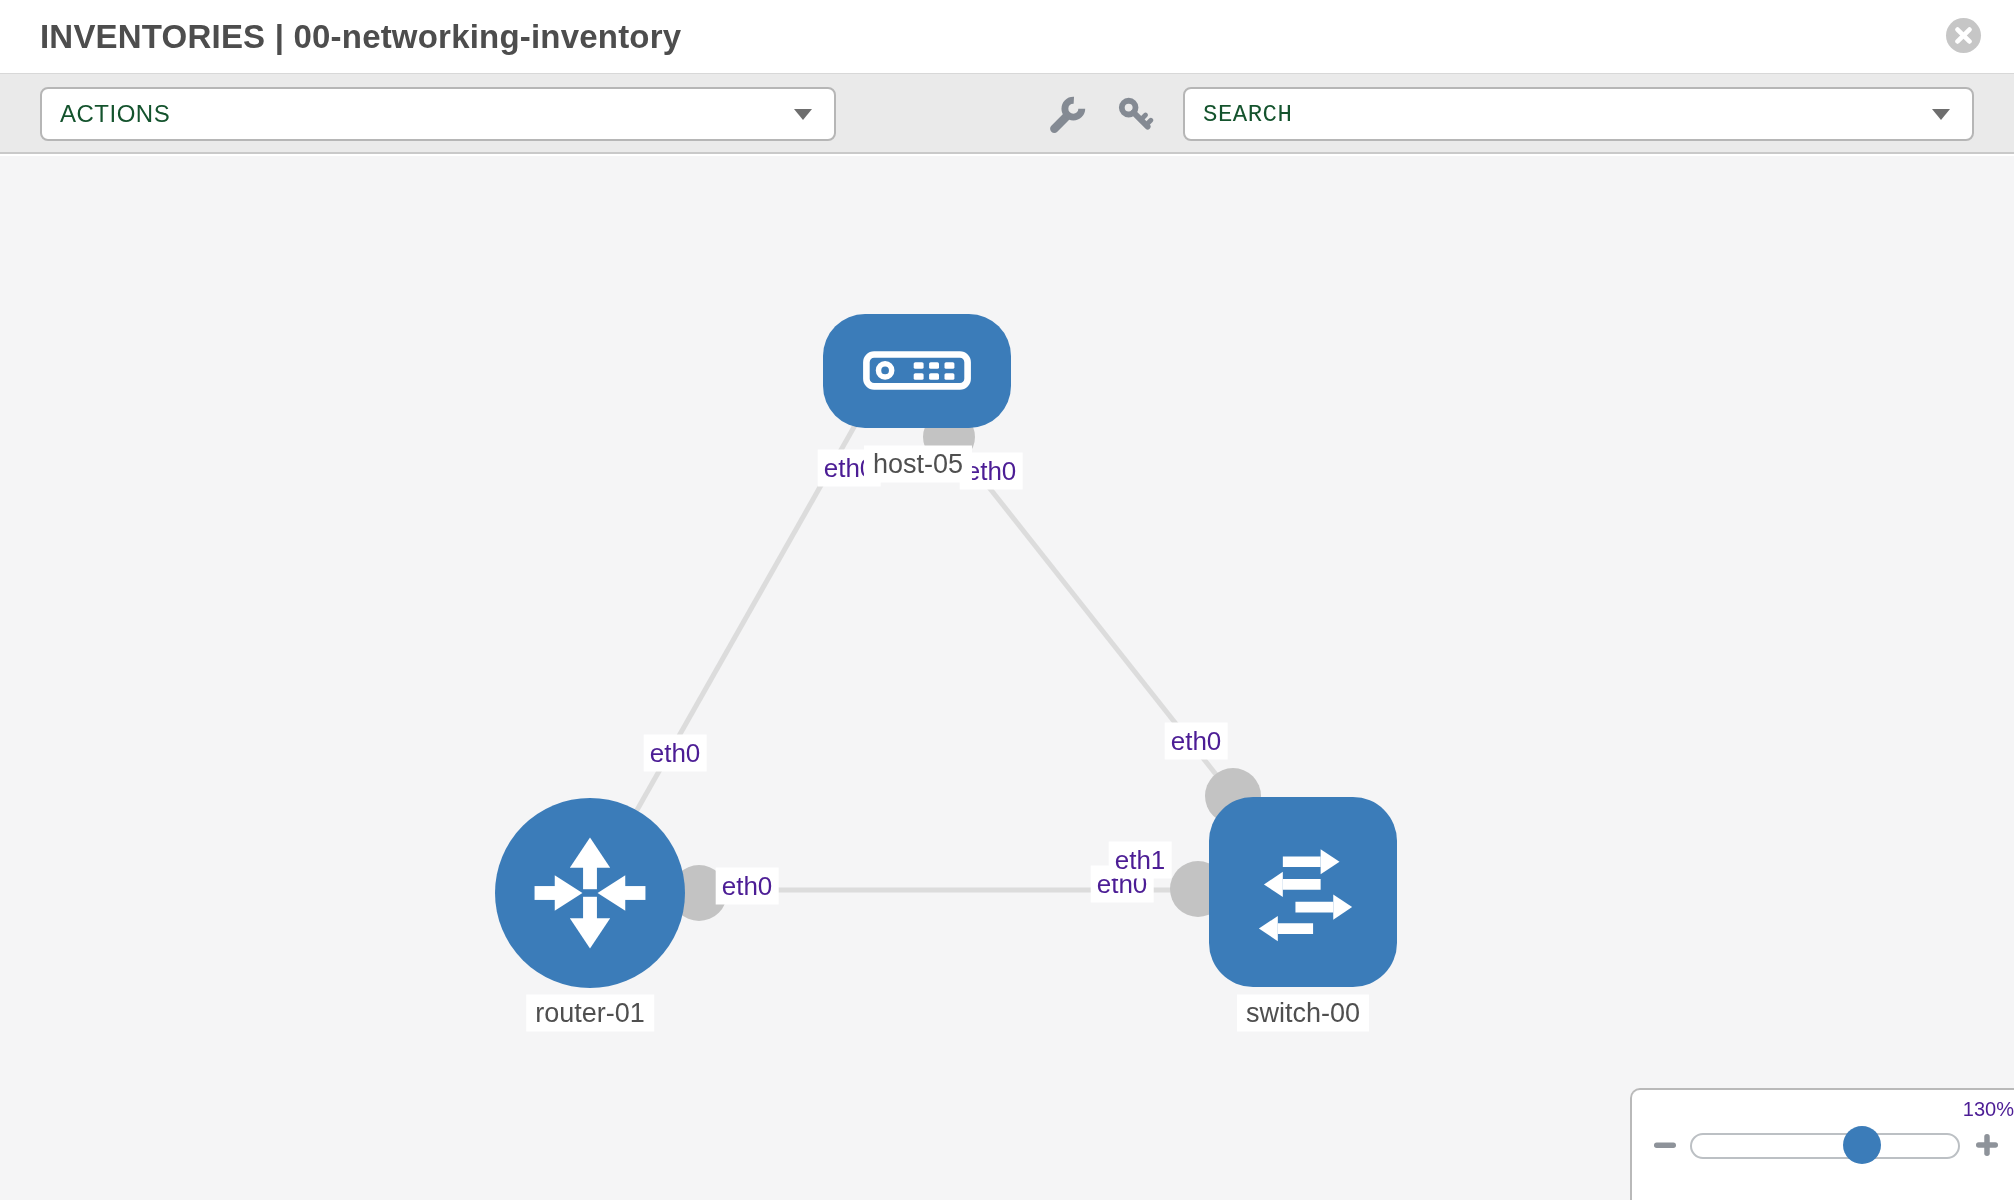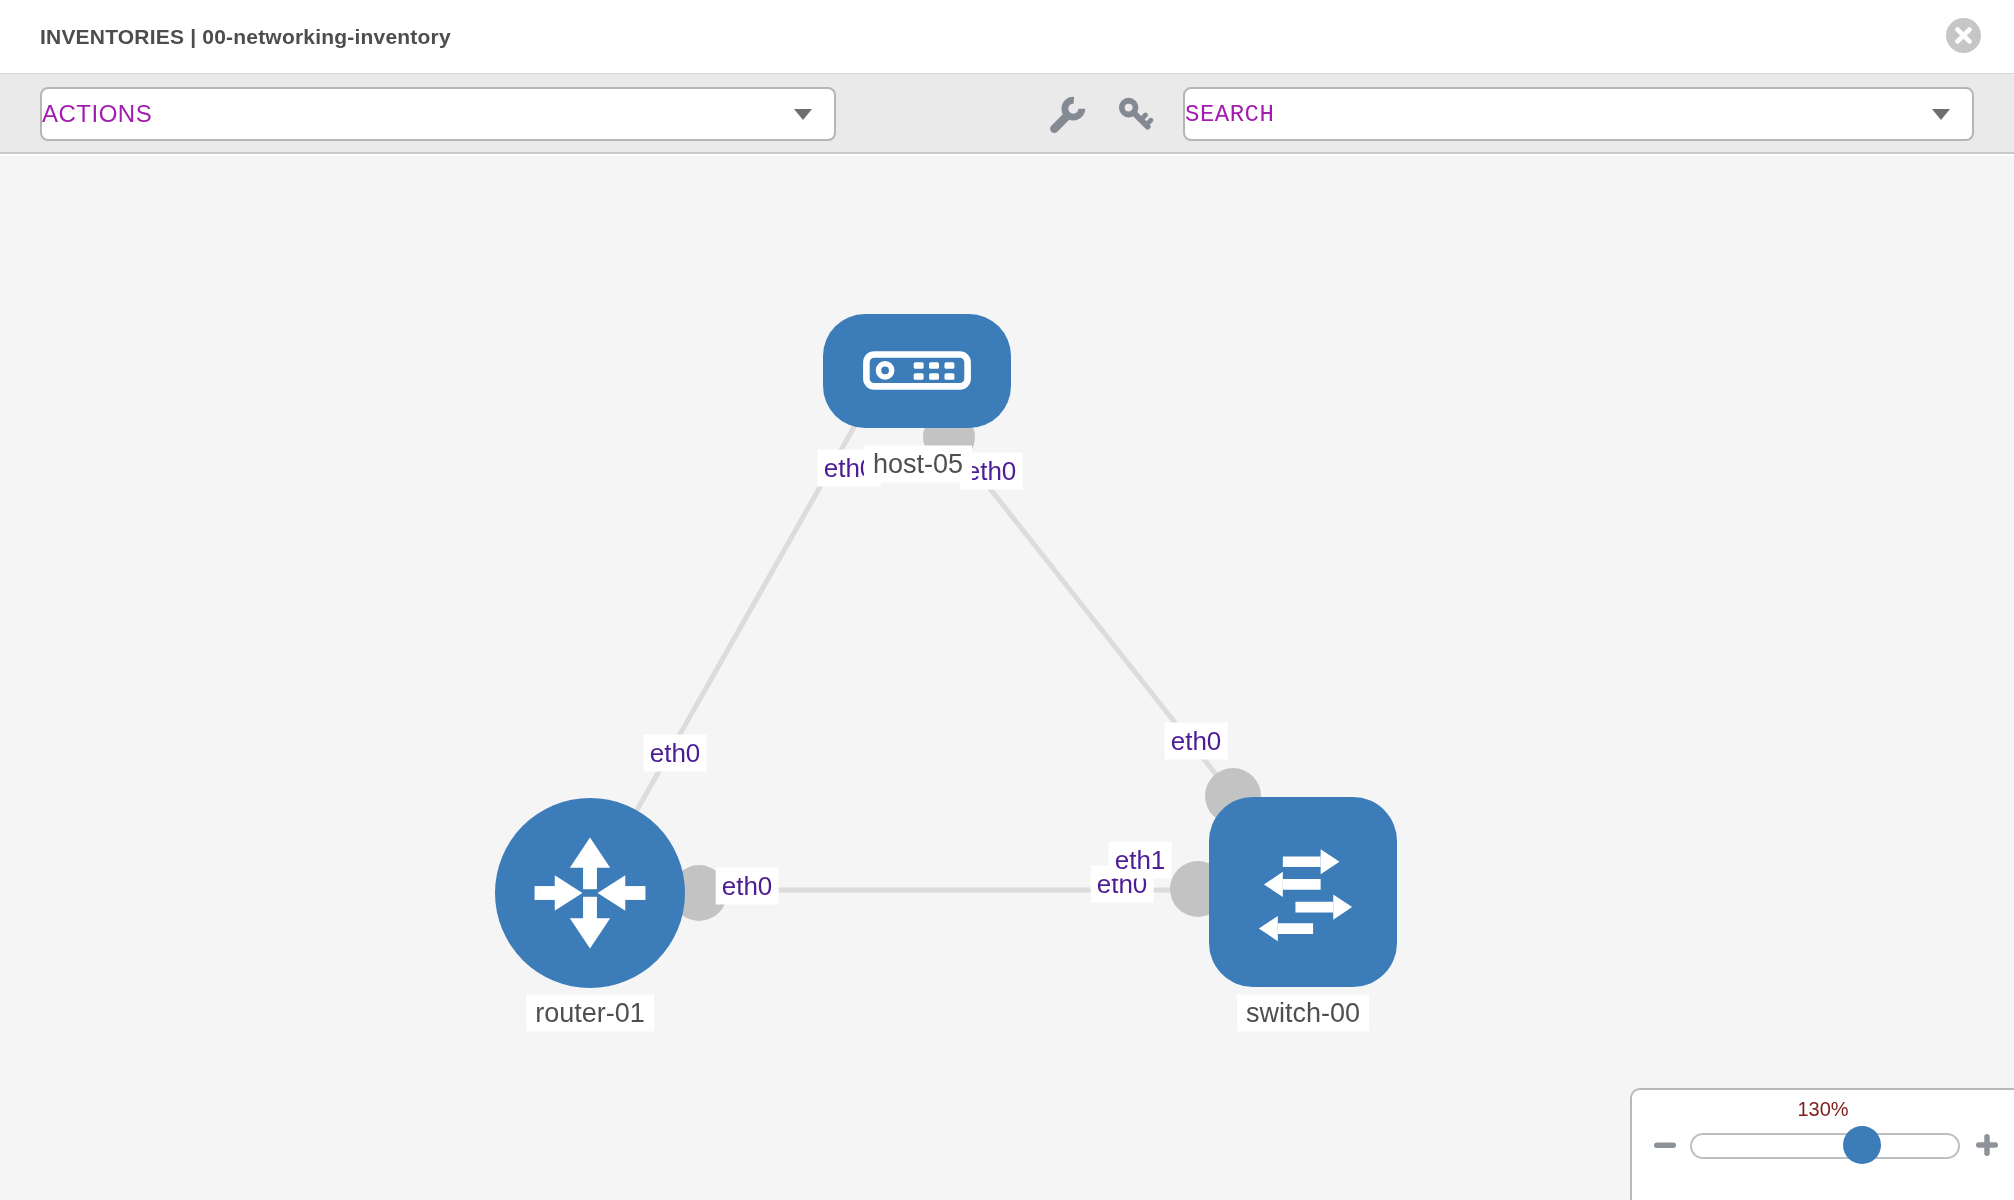--- a/index.html
+++ b/index.html
@@ -2,32 +2,32 @@
 <html><head>
 <meta charset="utf-8">
 <style>
   html,body{margin:0;padding:0;background:#fff;}
   #app{position:relative;width:2014px;height:1200px;overflow:hidden;
        font-family:"Liberation Sans","DejaVu Sans",sans-serif;background:#fff;}
 
   
   .hdr{position:absolute;top:0;left:0;width:2014px;height:73px;background:#fff;z-index:10;}
   .hdr-title{position:absolute;left:40px;top:50%;transform:translateY(-50%);
-             font-size:21px;font-weight:700;color:#4d4d4d;letter-spacing:.2px;}
+             font-size:33px;font-weight:700;color:#4d4d4d;letter-spacing:.2px;}
   .close-btn{position:absolute;right:33px;top:18px;width:35px;height:35px;border-radius:50%;
              background:#c6c6c6;display:flex;align-items:center;justify-content:center;cursor:pointer;}
 
   
   .tbar{position:absolute;top:73px;left:0;width:2014px;height:81px;background:#eaeaea;
         border-top:1px solid #d8d8d8;border-bottom:2px solid #c9c9c9;z-index:10;box-sizing:border-box;}
   .selbox{position:absolute;top:13px;height:54px;background:#fff;border:2px solid #b6b6b6;
           border-radius:8px;box-sizing:border-box;display:flex;align-items:center;cursor:pointer;}
   .selbox.actions{left:40px;width:796px;}
   .selbox.search{left:1183px;width:791px;font-family:Liberation Mono, monospace;}
-  .sel-text{font-size:24px;color:#a21caf;letter-spacing:.5px;text-align:right;}
+  .sel-text{margin-left:18px;font-size:24px;color:#14532d;letter-spacing:.5px;text-align:right;}
   .caret{position:absolute;right:22px;top:50%;margin-top:-5px;width:0;height:0;
          border-left:9px solid transparent;border-right:9px solid transparent;border-top:11px solid #6e6e6e;}
   .tool-ico{position:absolute;top:22px;width:38px;height:38px;cursor:pointer;}
   .tool-ico.wrench{left:1048px;}
   .tool-ico.key{left:1116px;}
 
   
   .canvas{position:absolute;top:156px;left:0;width:2014px;height:1044px;background:#f5f5f6;z-index:0;}
   #graph-svg{position:absolute;top:0;left:0;z-index:1;pointer-events:none;}
   #graph-svg line{stroke:#dcdcdc;stroke-width:5px;}
@@ -39,22 +39,22 @@
   .node-switch{width:188px;height:190px;border-radius:44px;}
   .iface-label,.node-label{position:absolute;transform:translate(-50%,-50%);background:#fff;
          white-space:nowrap;z-index:3;}
   .iface-label{font-size:26px;color:#4c1d95;padding:3px 6px;}
   .node-label{font-size:27px;color:#4f4f4f;padding:3px 9px;}
 
   
   .zoom-panel{position:absolute;left:1630px;top:1088px;width:384px;height:112px;background:#fff;
               border-top:2px solid #b9b9b9;border-left:2px solid #b9b9b9;border-top-left-radius:10px;
               box-sizing:border-box;z-index:5;}
-  .zoom-level{position:absolute;top:8px;left:0;width:100%;text-align:center;
-              font-size:20px;color:#7f1d1d;}
+  .zoom-level{position:absolute;top:8px;left:0;width:100%;text-align:right;
+              font-size:20px;color:#4c1d95;}
   .zoom-minus,.zoom-plus{position:absolute;top:40px;width:34px;height:30px;cursor:pointer;
               display:flex;align-items:center;justify-content:center;}
   .zoom-minus{left:16px;}
   .zoom-plus{left:338px;}
   .zoom-track{position:absolute;left:58px;top:43px;width:270px;height:26px;background:#fff;
               border:2px solid #bcc0c4;border-radius:15px;box-sizing:border-box;cursor:pointer;}
   .zoom-handle{position:absolute;left:151px;top:-9px;width:38px;height:38px;border-radius:50%;
               background:#3b7cb9;cursor:pointer;}
 </style>
 </head>

